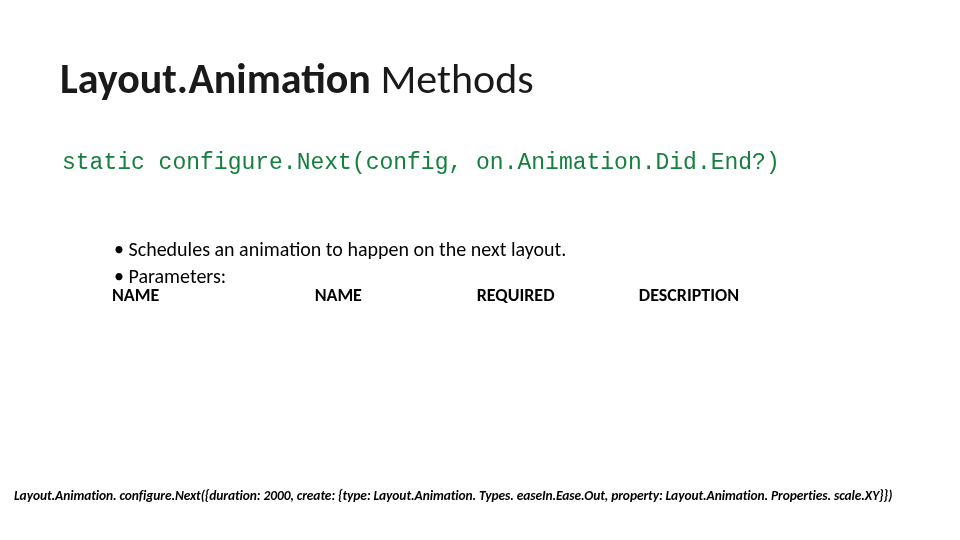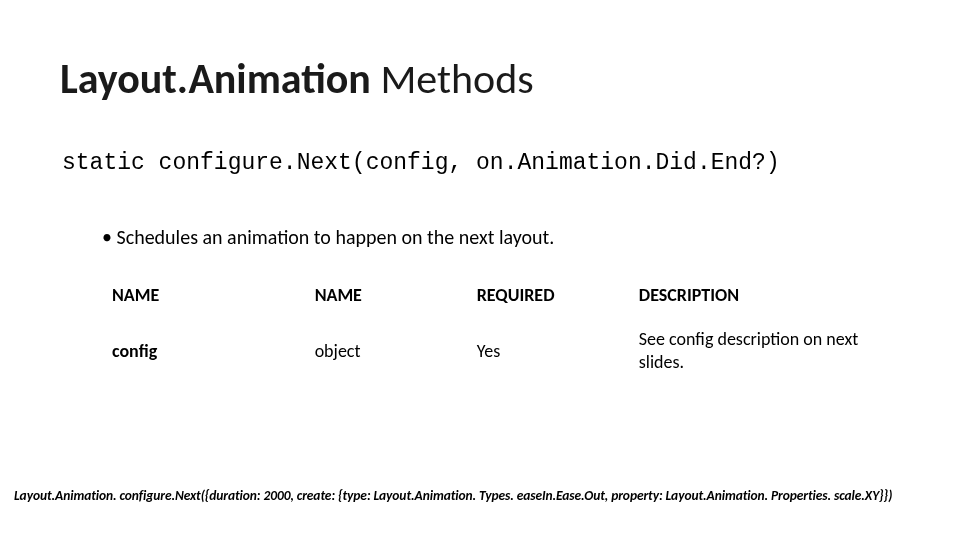--- a/index.html
+++ b/index.html
@@ -27,32 +27,32 @@
     color: #1a1a1a;
   }
   .title .bold { font-weight: 700; }
   .title .light { font-weight: 400; }
   .signature {
     position: absolute;
     left: 62px;
     top: 150px;
     font-family: "Courier New", Courier, monospace;
     font-size: 23px;
-    color: #000000;
+    color: #15803d;
     white-space: pre;
   }
   .bullets {
     position: absolute;
     left: 98px;
     top: 220px;
     font-size: 20px;
     line-height: 1.35;
     list-style: none;
     padding: 0;
-    margin: 4px;
+    margin: 16px;
   }
   .bullets li::before {
     content: "• ";
   }
   .param-table {
     position: absolute;
     left: 112px;
     top: 280px;
     width: 770px;
     border-collapse: collapse;
@@ -95,42 +95,37 @@
 <div class="slide">
 
   <div class="title">
     <span class="bold">Layout.Animation</span><span class="light"> Methods</span>
   </div>
 
   <div class="signature">static configure.Next(config, on.Animation.Did.End?)</div>
 
   <ul class="bullets">
     <li>Schedules an animation to happen on the next layout.</li>
+    <li>Parameters:</li>
   </ul>
 
   <table class="param-table">
     <colgroup>
       <col class="c-name">
         <col class="c-type">
         <col class="c-req">
         <col class="c-desc">
     </colgroup>
     <thead>
       <tr>
         <th>NAME</th>
         <th>NAME</th>
         <th>REQUIRED</th>
         <th>DESCRIPTION</th>
       </tr>
     </thead>
     <tbody>
-      <tr>
-        <td class="name-cell">config</td>
-        <td>object</td>
-        <td>Yes</td>
-        <td>See config description on next slides.</td>
-      </tr>
     </tbody>
   </table>
 
   <div class="footer-code">Layout.Animation. configure.Next({duration: 2000, create: {type: Layout.Animation. Types. easeIn.Ease.Out, property: Layout.Animation. Properties. scale.XY}})</div>
 
 </div>
 
 </body></html>

